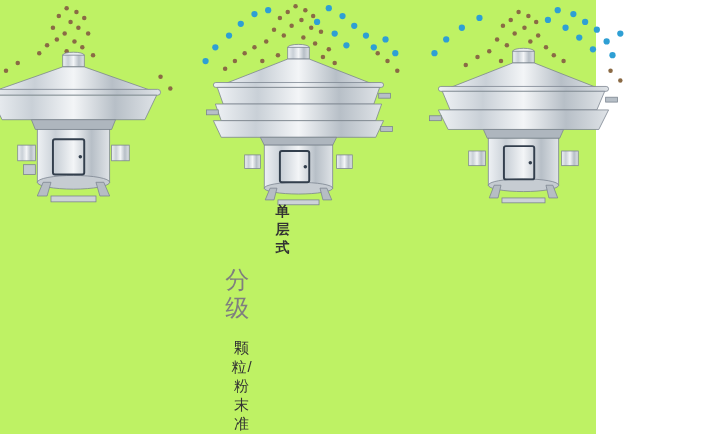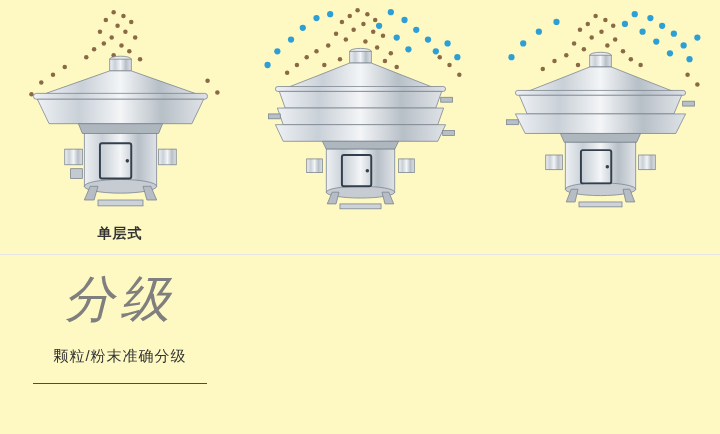--- a/index.html
+++ b/index.html
@@ -1,26 +1,26 @@
 <!DOCTYPE html>
 <html><head>
 <meta charset="utf-8">
 <style>
   html,body{margin:0;padding:0;background:#ffffff;}
   body{width:720px;height:434px;overflow:hidden;font-family:"Liberation Sans","DejaVu Sans",sans-serif;}
-  .page{width:720px;height:434px;display:flex;flex-direction:column;background:#fef9c3;}
+  .page{width:596px;height:434px;display:flex;flex-direction:column;background:#bef264;align-items:center;}
   .machines-row{display:flex;height:212px;align-items:flex-end;justify-content:space-around;padding-top:2px;}
   .machine-cell{margin:0;width:33.33%;display:flex;justify-content:center;align-items:flex-end;}
   .machine-cell svg{display:block;}
   .labels-row{display:flex;height:40px;align-items:center;}
   .type-label{width:33.33%;text-align:center;font-size:14px;font-weight:bold;color:#333333;letter-spacing:1px;}
   .divider{height:1px;background:#e6e6e6;}
   .info-row{display:flex;flex:1;padding-top:16px;}
   .info-cell{width:33.33%;text-align:center;}
-  .fn-title{font-size:50px;color:#7f7f7f;letter-spacing:6px;line-height:1.15;font-weight:400;font-style:italic;}
+  .fn-title{font-size:24px;color:#7f7f7f;letter-spacing:6px;line-height:1.15;font-weight:400;}
   .subtitle-wrap{margin-top:18px;}
   .fn-subtitle{display:inline-block;font-size:15px;color:#333333;padding:0 20px 17px;border-bottom:1px solid #4c4c4c;letter-spacing:1px;}
   .outline{stroke:#7b8490;stroke-width:0.8;}
   .door{fill:none;stroke:#333f4d;stroke-width:2;}
 </style>
 </head>
 <body>
 
 <div class="page">
 

